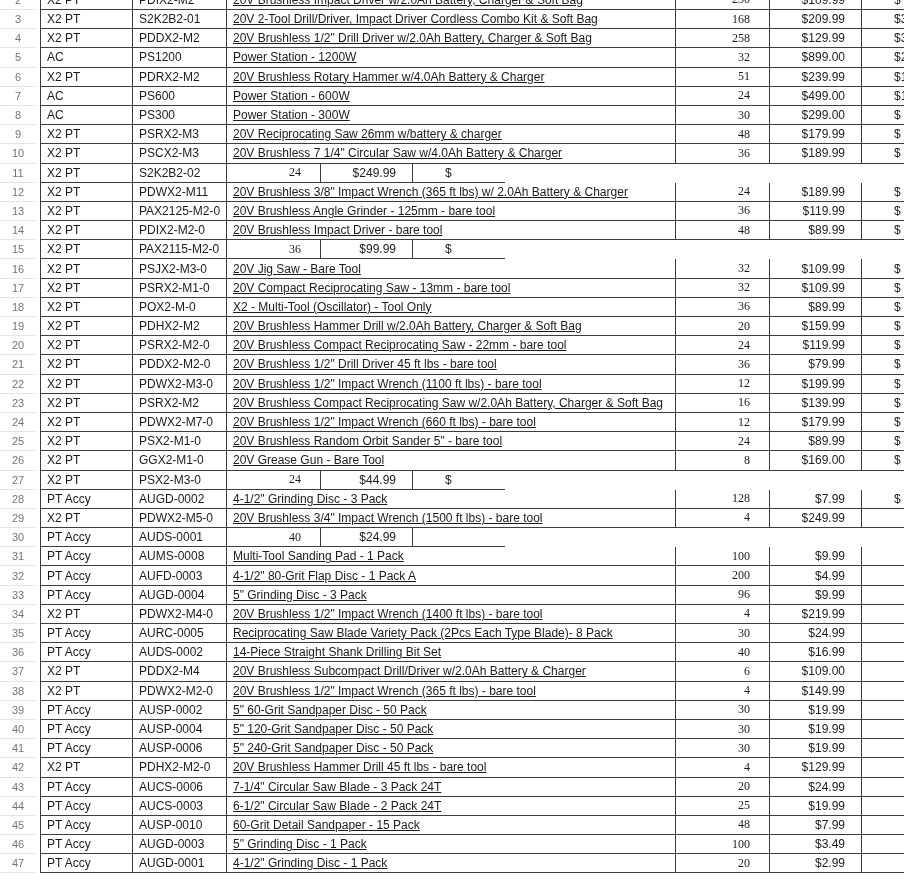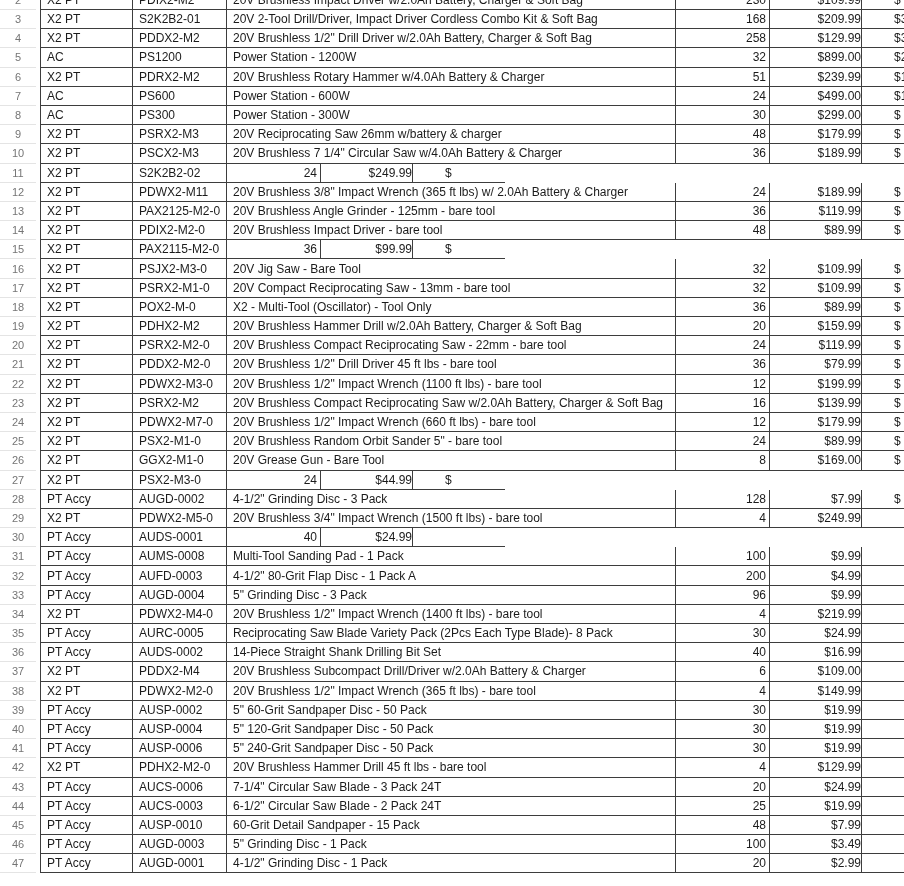--- a/index.html
+++ b/index.html
@@ -11,23 +11,23 @@
   }
   .row { display:flex; height:19.2px; width:954px; }
   .cell {
     box-sizing:border-box; display:flex; align-items:center;
     white-space:nowrap; overflow:hidden;
     border-right:1px solid var(--bd); border-bottom:1px solid var(--bd);
     padding:0 6px;
   }
   .c-cat  { width:93px; border-left:1px solid var(--bd); }
   .c-sku  { width:94px; }
-  .c-desc { width:449px; }
-  .c-qty  { width:94px; justify-content:flex-end; padding-right:3px; }
-  .c-price{ width:92px; justify-content:flex-end; padding-right:0; }
+  .c-desc { width:449px;text-decoration:underline; }
+  .c-qty  { width:94px; justify-content:flex-end; padding-right:19px;font-family:Liberation Serif, serif; }
+  .c-price{ width:92px; justify-content:flex-end; padding-right:16px; }
   .c-frag { width:92px; padding-left:32px; border-right:none; }
   .rn {
     box-sizing:border-box; width:36px; display:flex; align-items:center; justify-content:center;
     border-bottom:1px solid var(--lightline); color:var(--rn); font-size:11px;
   }
   .gap { width:4px; }
   .partial-clip { height:10px; overflow:hidden; }
   .partial-clip .row { margin-top:-9.2px; }
 </style>
 </head>

